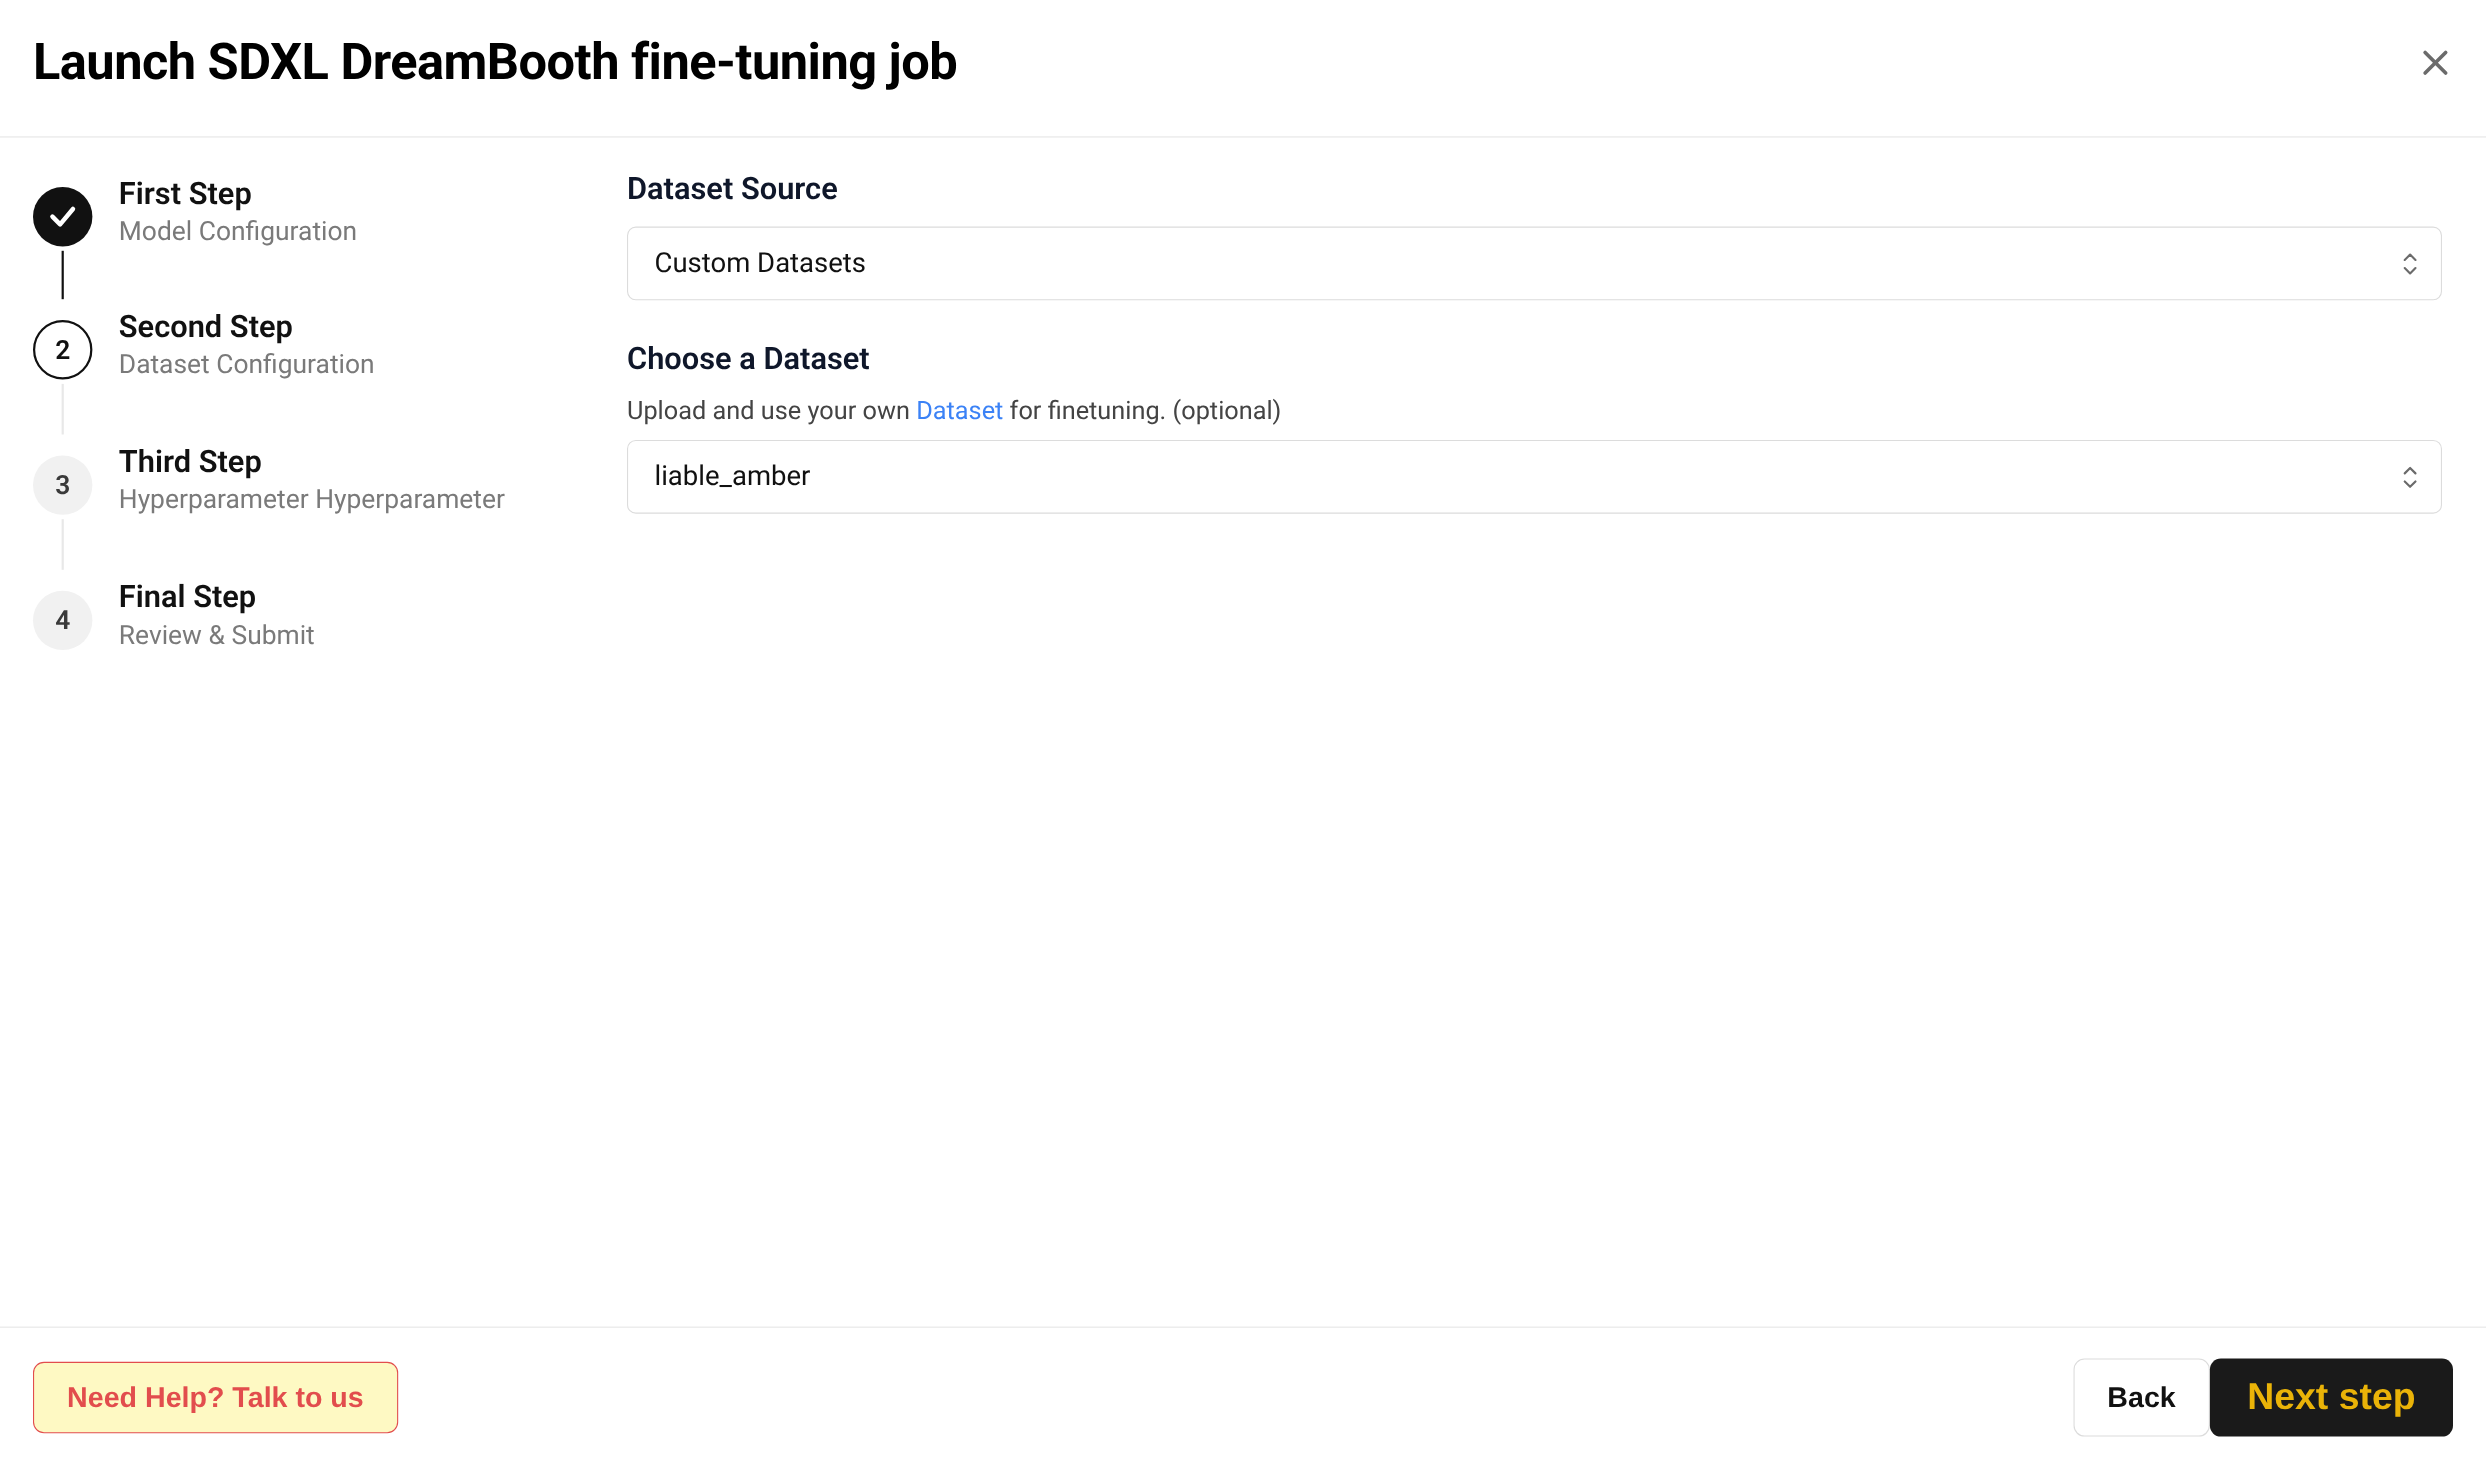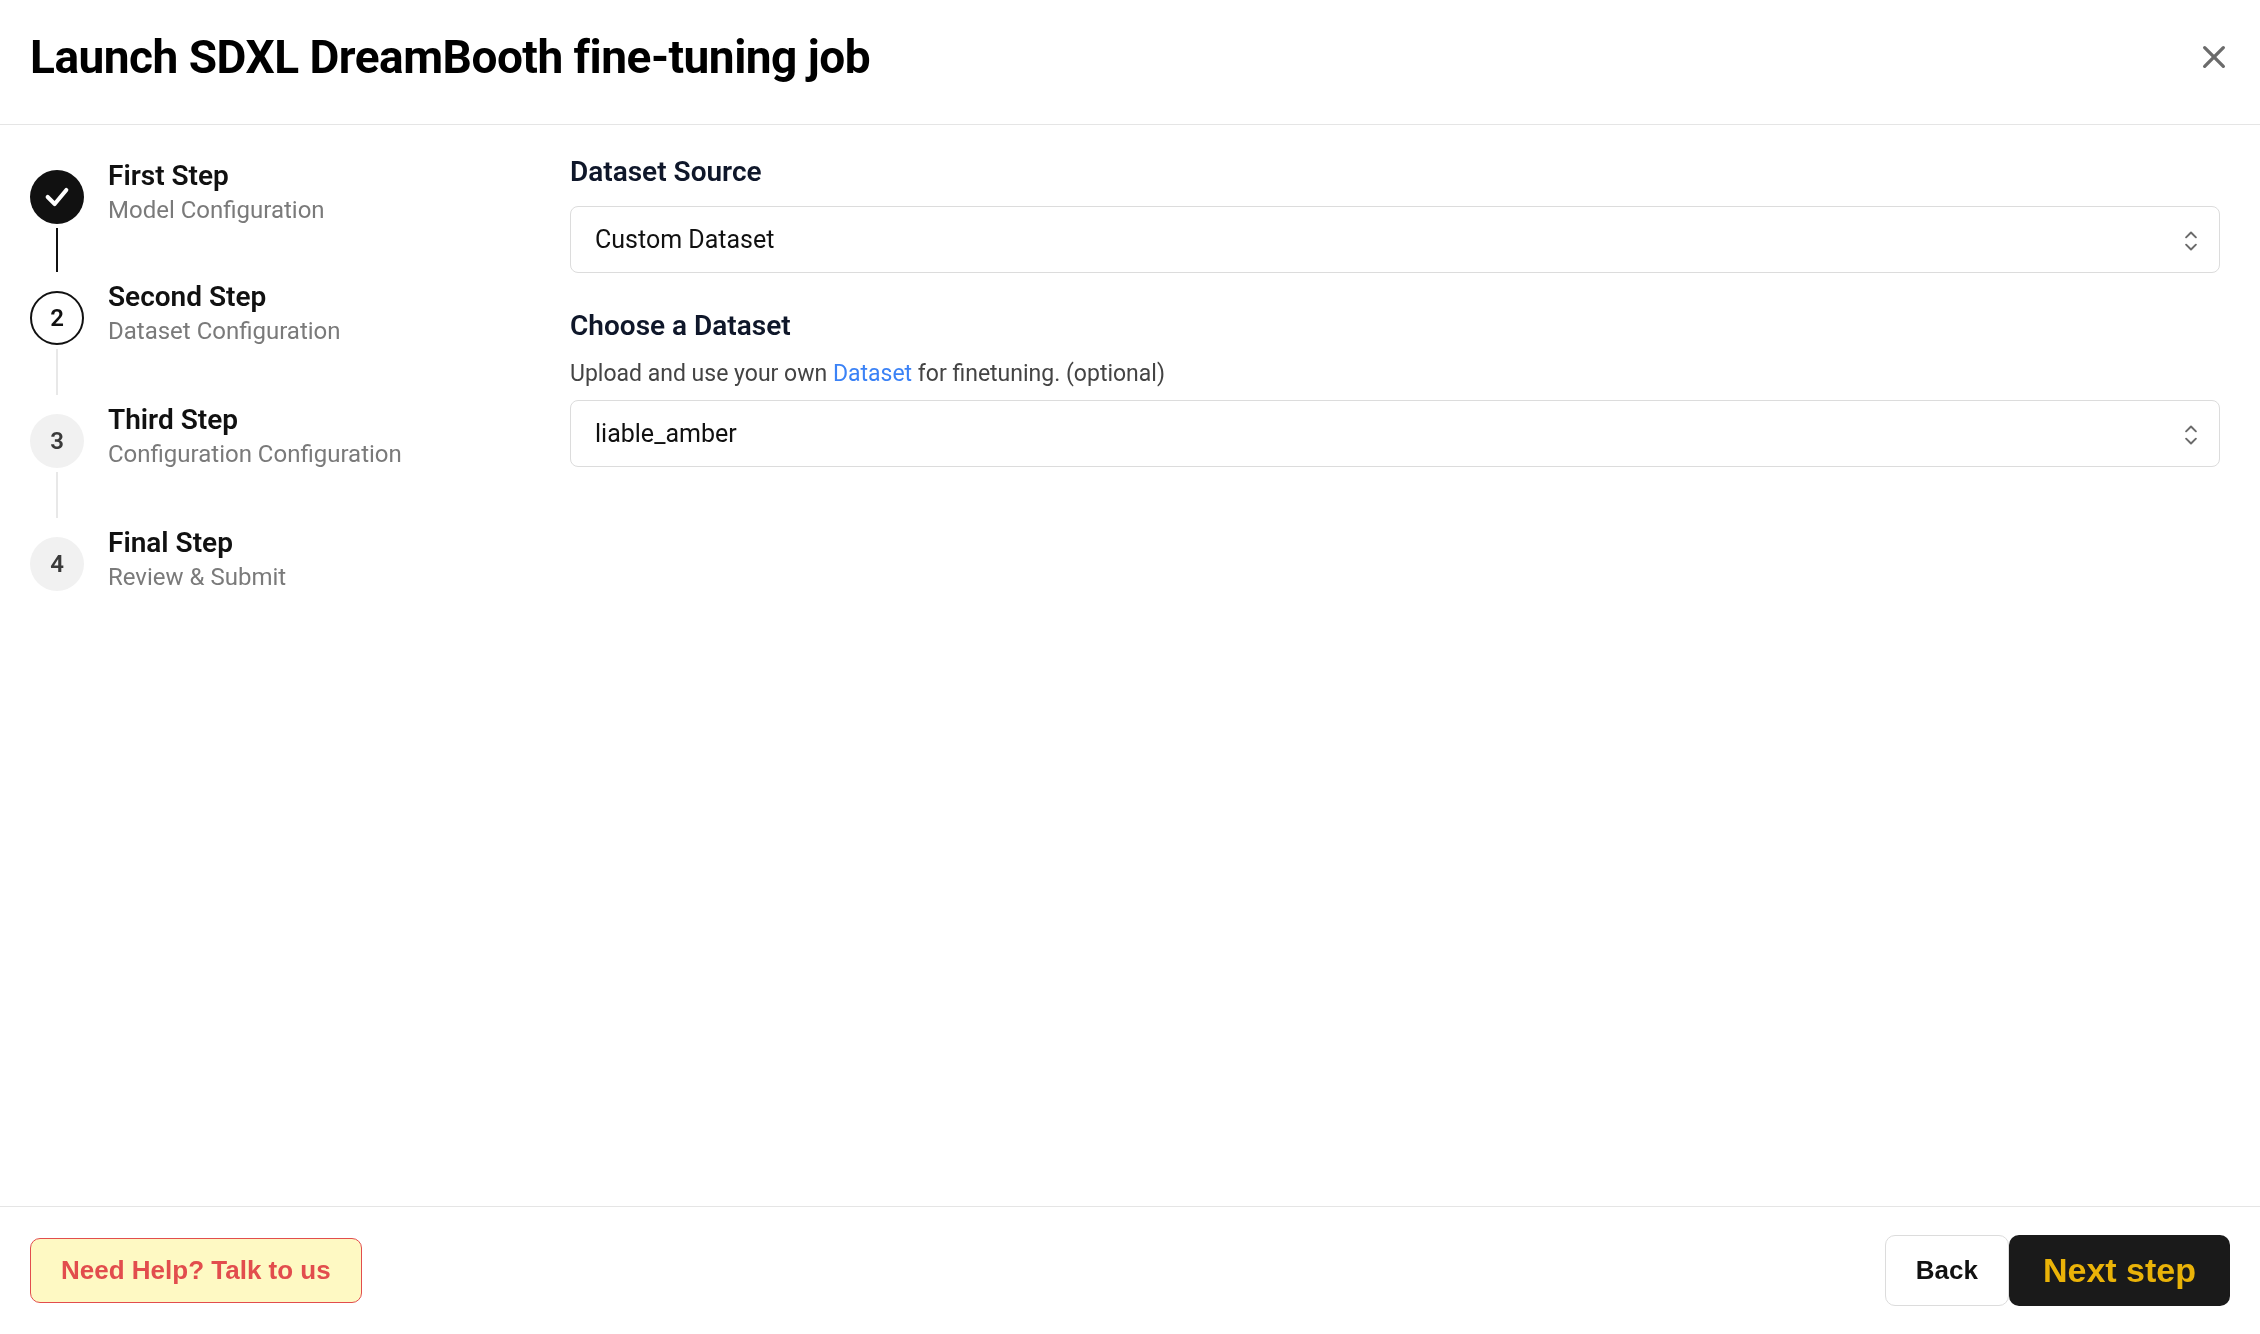--- a/index.html
+++ b/index.html
@@ -204,41 +204,41 @@
         <div class="step-title">Second Step</div>
         <div class="step-subtitle">Dataset Configuration</div>
       </div>
     </div>
     <div class="connector light"></div>
 
     <div class="step">
       <div class="step-badge pending">3</div>
       <div class="step-labels">
         <div class="step-title">Third Step</div>
-        <div class="step-subtitle">Configuration Configuration</div>
+        <div class="step-subtitle">Hyperparameter Hyperparameter</div>
       </div>
     </div>
     <div class="connector light"></div>
 
     <div class="step">
       <div class="step-badge pending">4</div>
       <div class="step-labels">
         <div class="step-title">Final Step</div>
         <div class="step-subtitle">Review &amp; Submit</div>
       </div>
     </div>
 
   </div>
 
   <div class="main">
 
     <div class="section">
       <div class="field-label">Dataset Source</div>
       <div class="select-box">
-        <span>Custom Dataset</span>
+        <span>Custom Datasets</span>
         <span class="chevron-updown">
           <svg viewBox="0 0 12 18" fill="none" stroke="currentColor" stroke-width="1.6" stroke-linecap="round" stroke-linejoin="round">
             <polyline points="2 6 6 2 10 6"></polyline>
               <polyline points="2 12 6 16 10 12"></polyline>
           </svg>
         </span>
       </div>
     </div>
 
     <div class="section">

